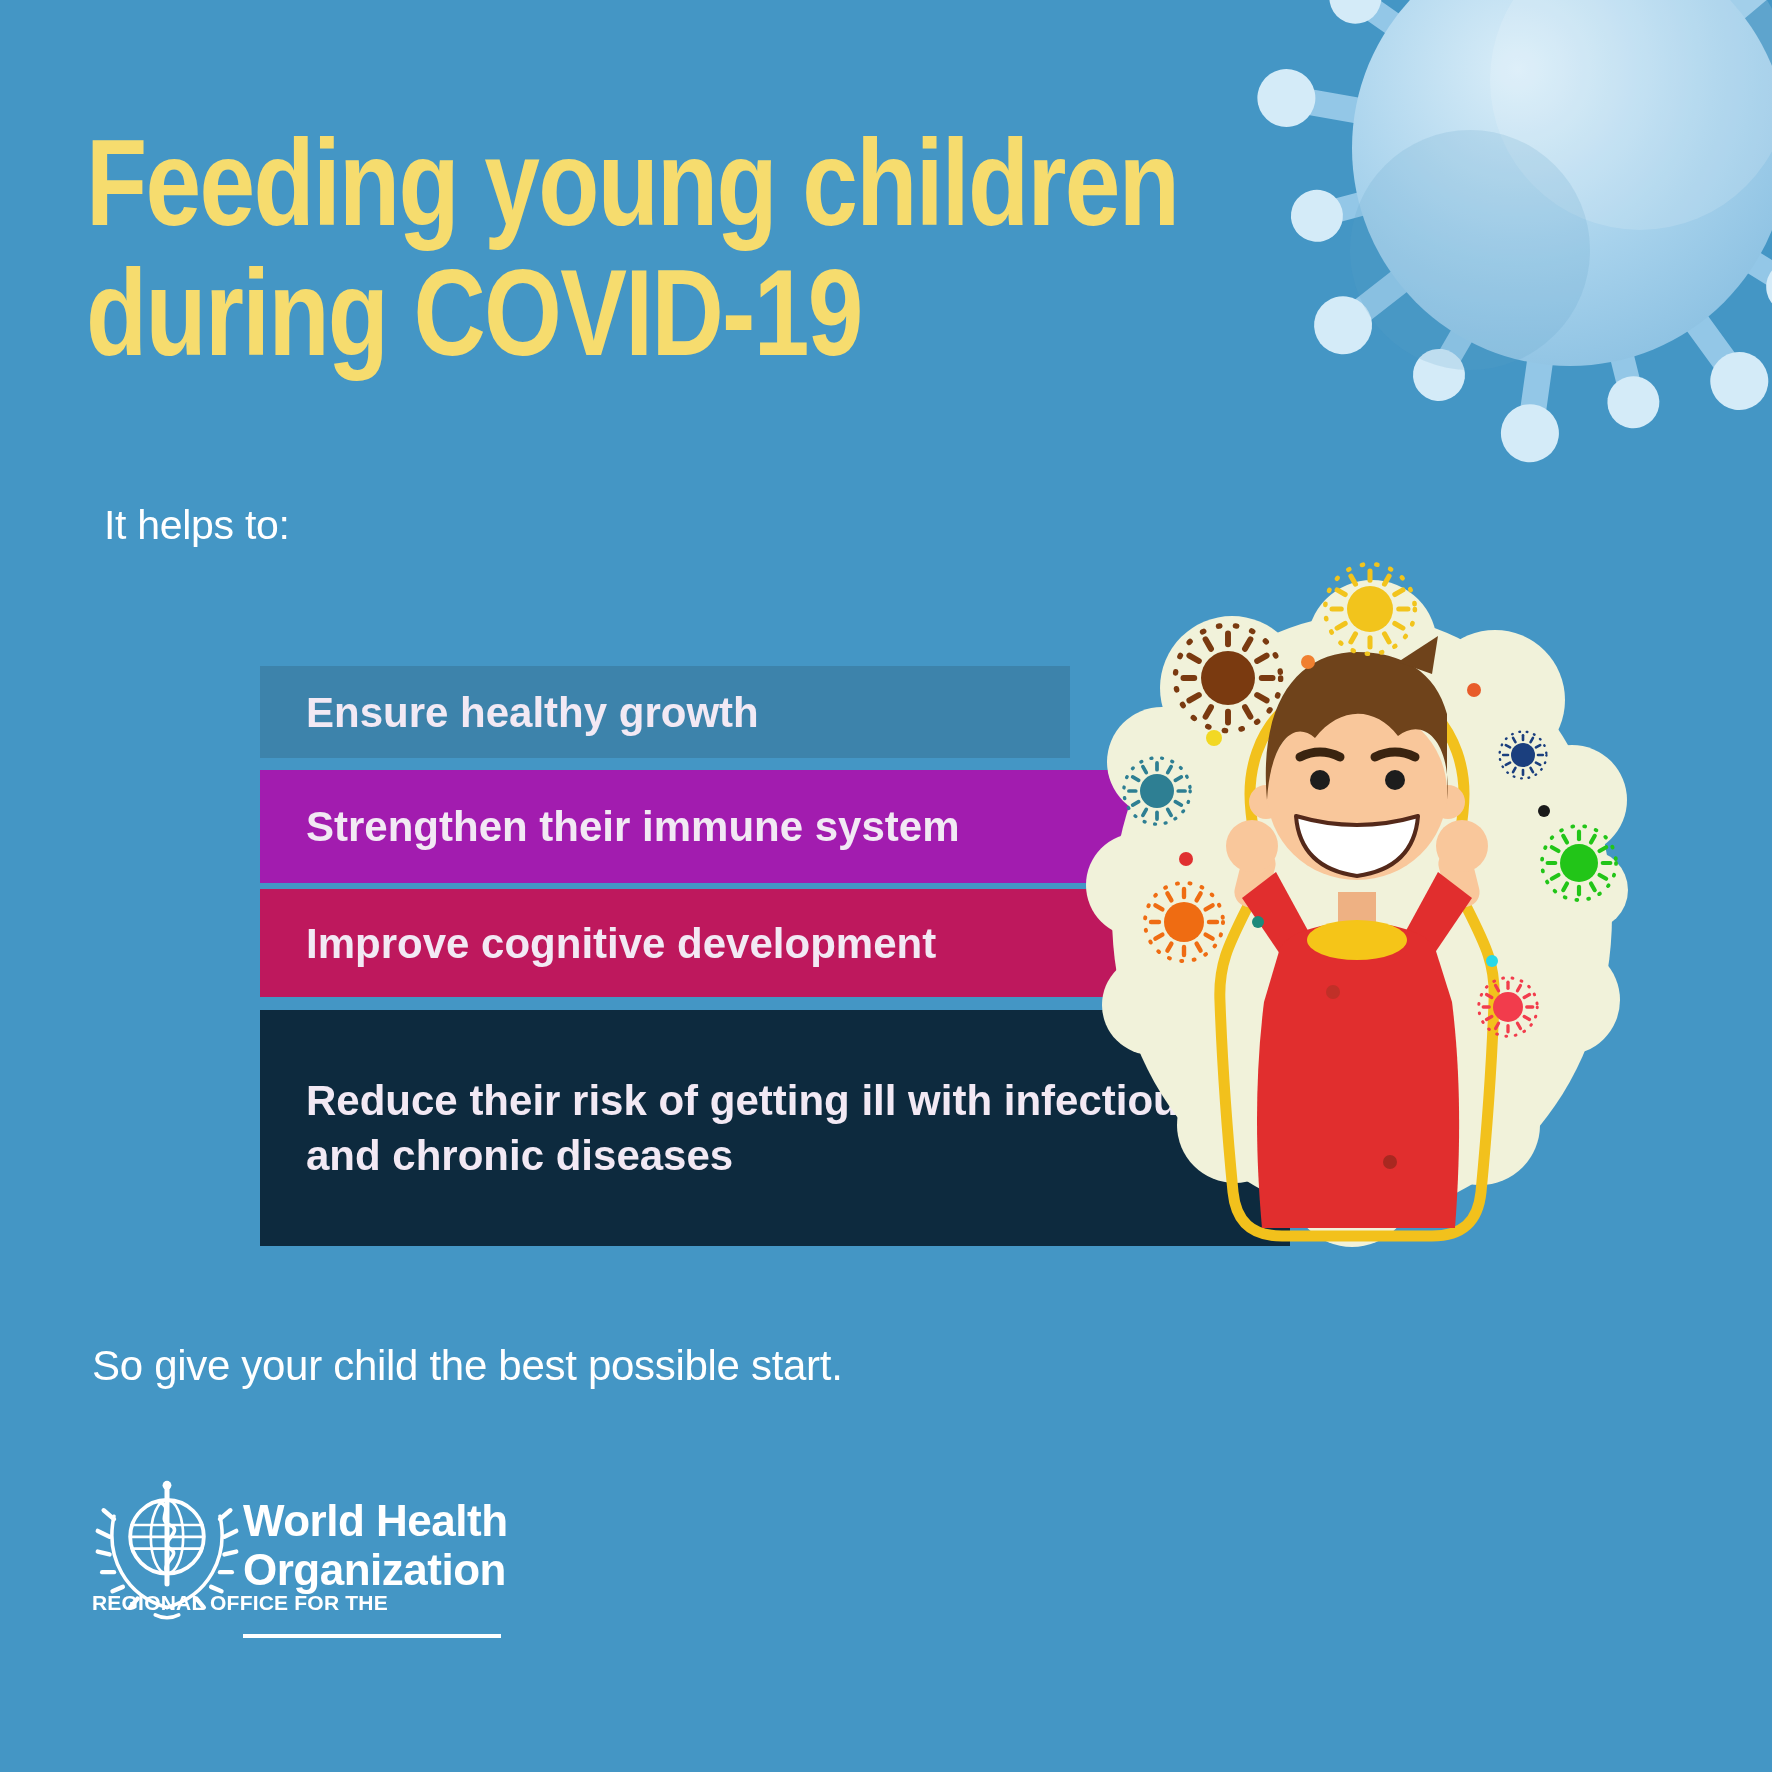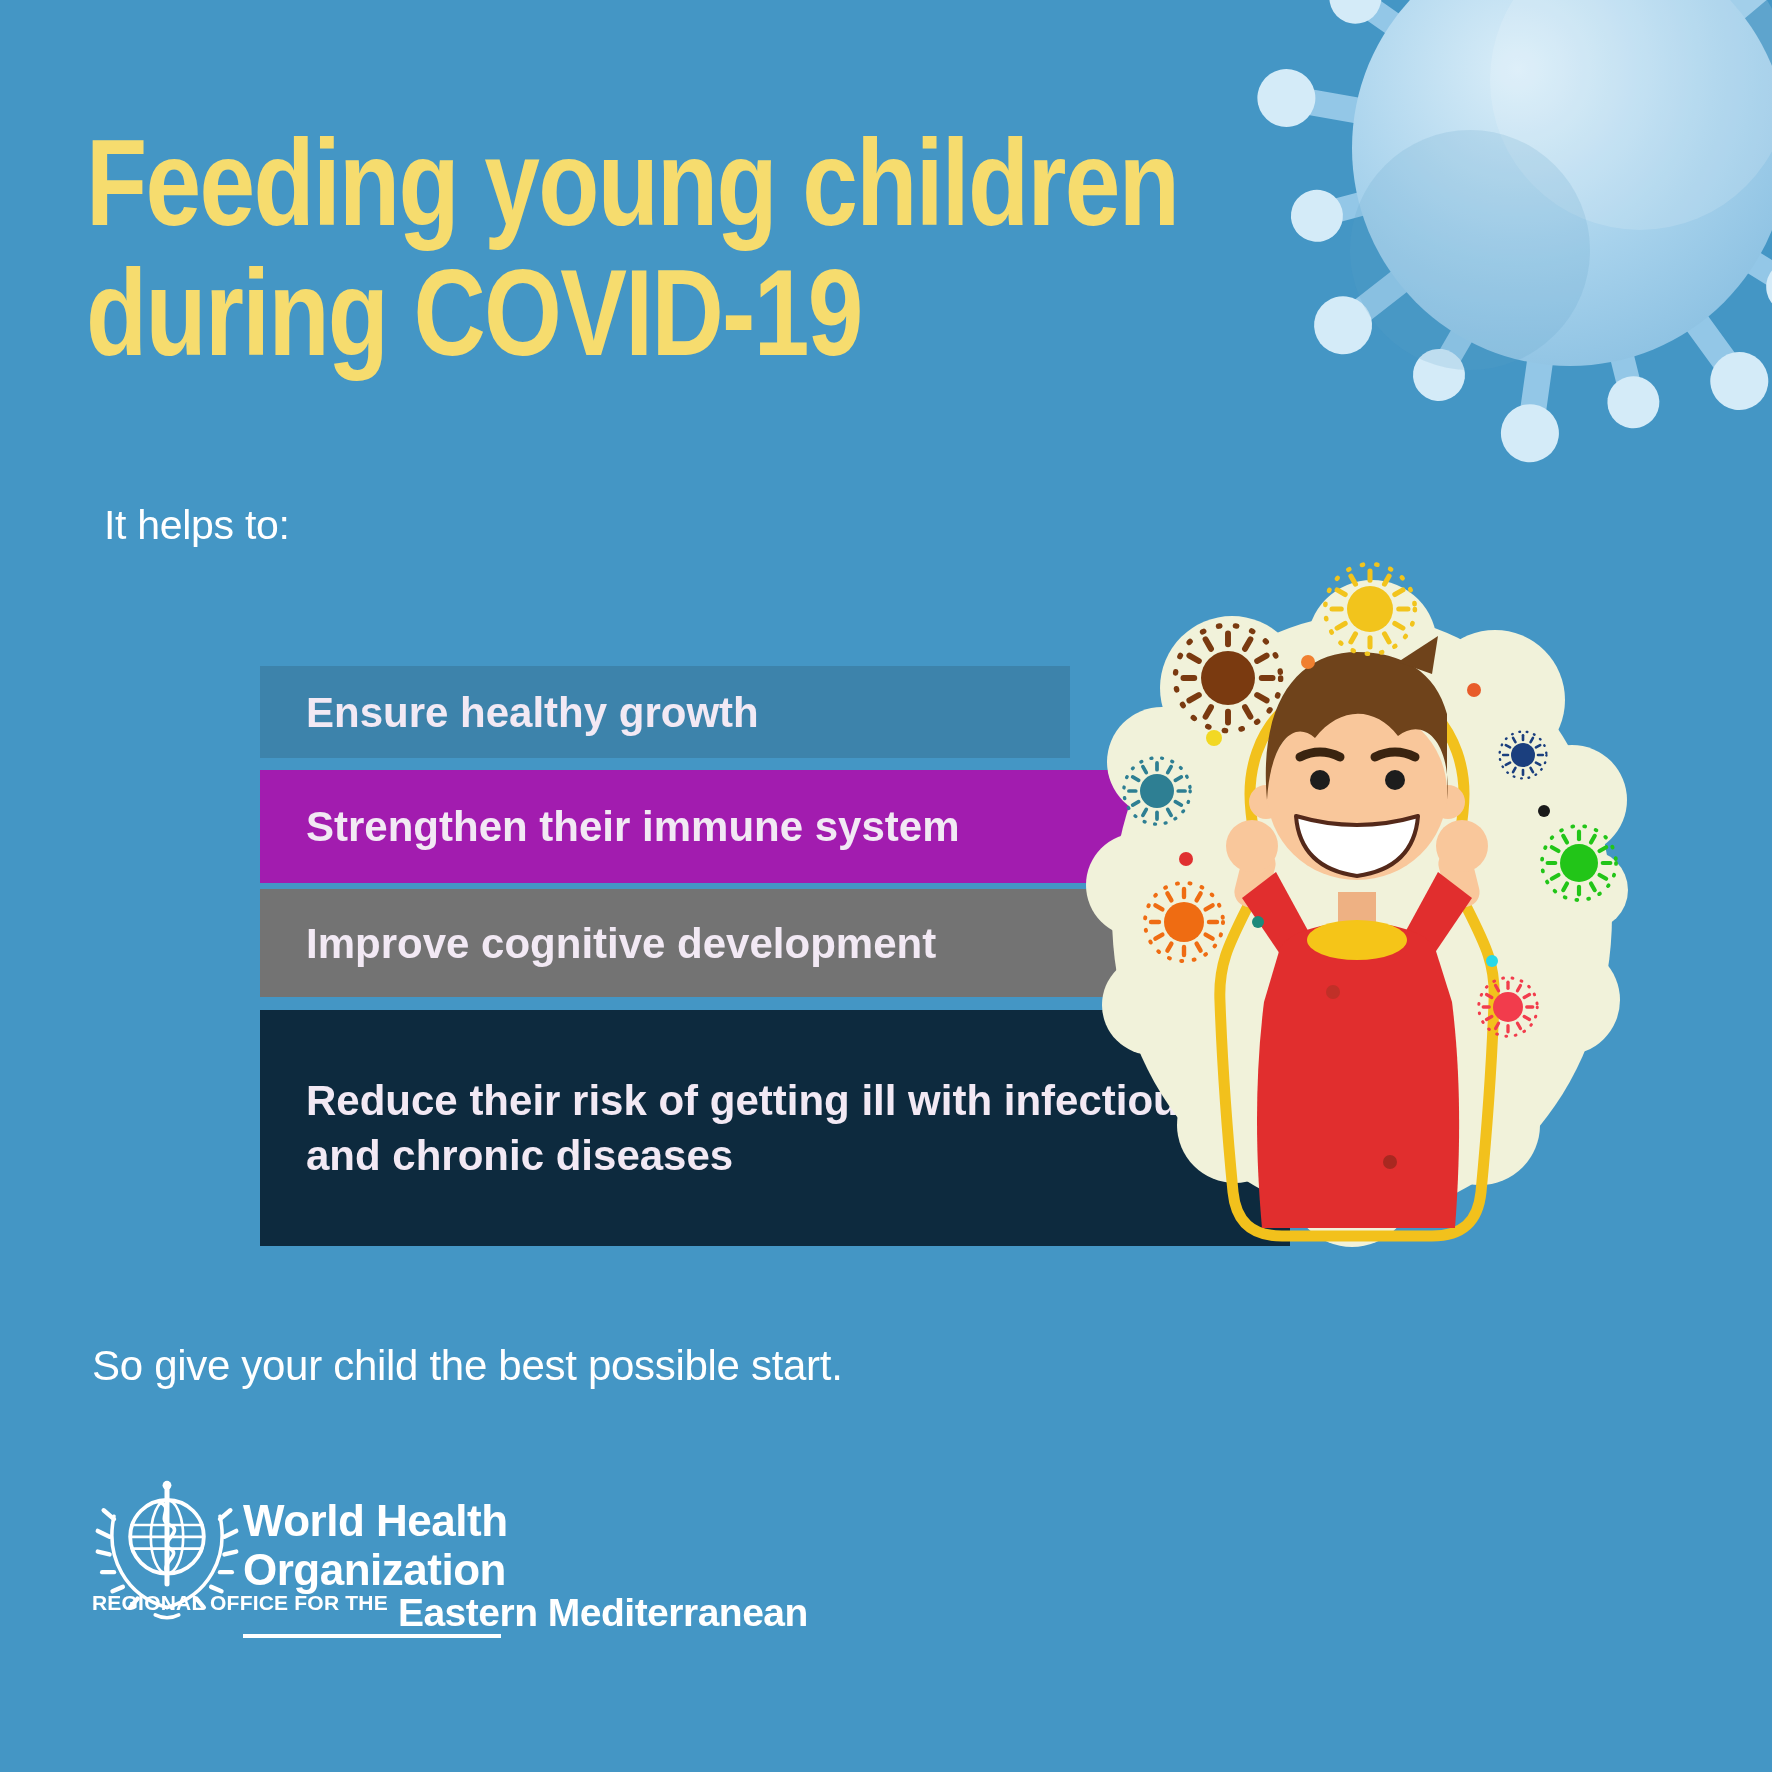--- a/index.html
+++ b/index.html
@@ -27,21 +27,21 @@
 
   
   .bars{position:absolute; left:0; top:0; z-index:2;}
   .bar{
     position:absolute; left:260px; display:flex; align-items:center;
     color:#f2e9f4; font-weight:bold; font-size:42px; line-height:55px;
     padding-left:46px; box-sizing:border-box;
   }
   .bar-1{top:666px; width:810px;  height:92px;  background:#3d83ab;}
   .bar-2{top:770px; width:885px;  height:113px; background:#a21caf;}
-  .bar-3{top:889px; width:875px;  height:108px; background:#737373;}
+  .bar-3{top:889px; width:875px;  height:108px; background:#be185d;}
   .bar-4{top:1010px;width:1030px; height:236px; background:#0d2a3e; padding-right:55px;}
 
   
   .closing{
     position:absolute; left:92px; top:1342px; z-index:2;
     color:#ffffff; font-size:42px; letter-spacing:-0.3px; white-space:nowrap; font-weight:500;
   }
 
   
   .who{position:absolute; left:0; top:0; z-index:2; color:#fff;}
@@ -263,18 +263,17 @@
         <path d="M42,97 Q50,101 58,97" stroke-width="2.4"></path>
       </g>
     </svg>
     <div class="who-name">
       <div>World Health</div>
       <div>Organization</div>
     </div>
     <div class="who-rule"></div>
     <div class="who-office">
       <span class="who-office-prefix">REGIONAL OFFICE FOR THE</span>
-      <span class="who-office-region">Eastern Mediterranean</span>
     </div>
   </div>
 
 
 </div>
 
 </body></html>

